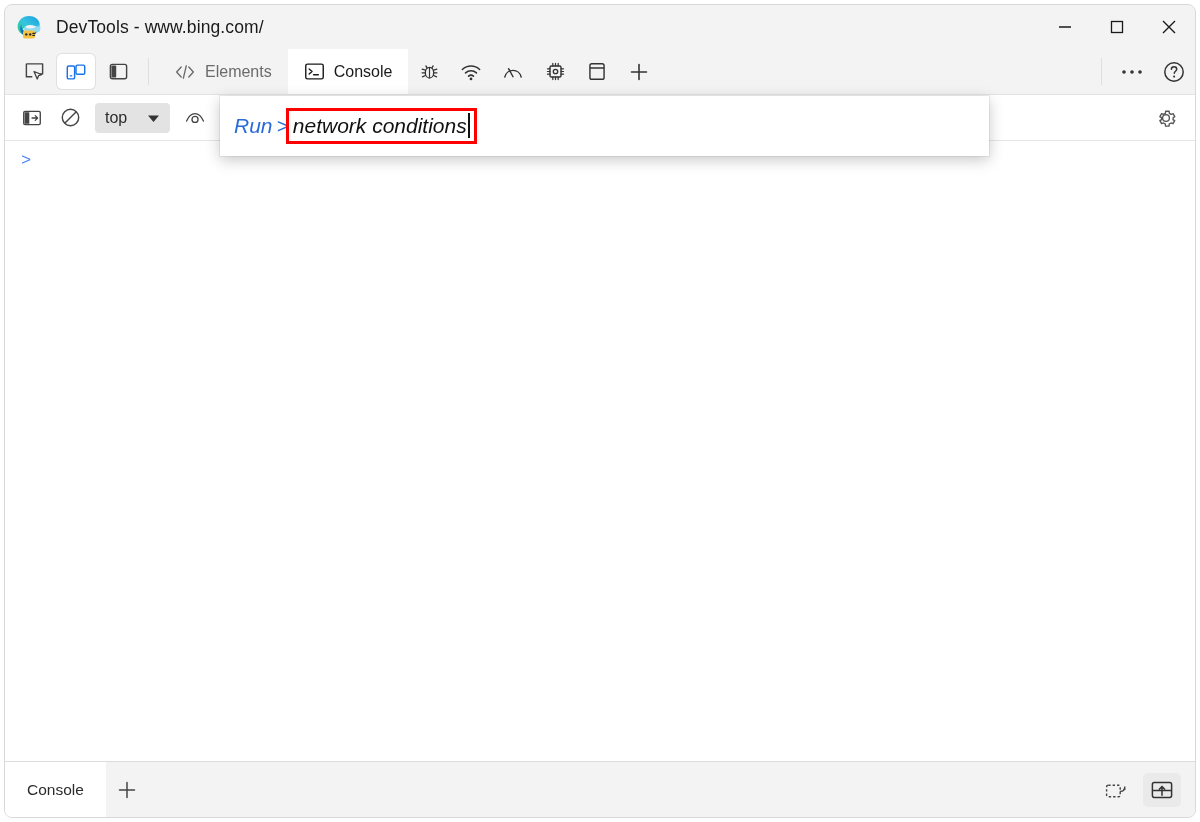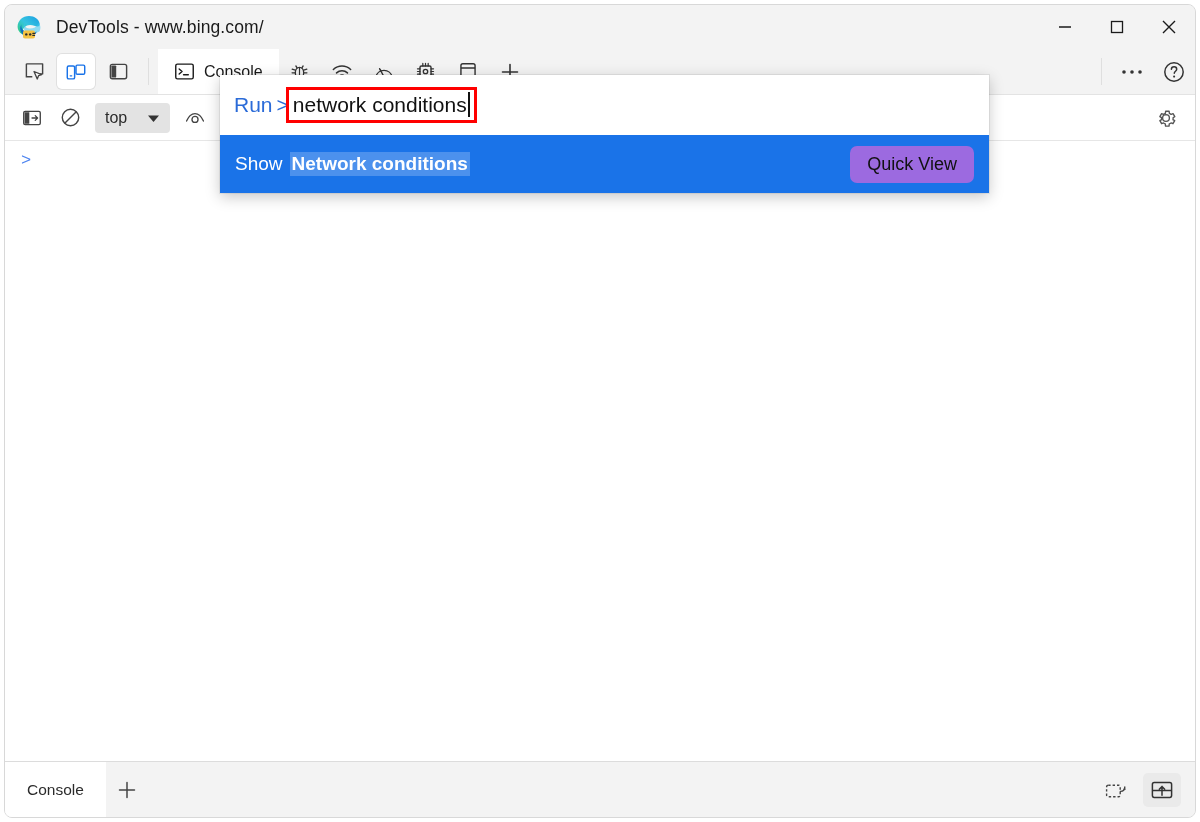--- a/index.html
+++ b/index.html
@@ -107,25 +107,26 @@
     cursor: default; border-radius: 4px;
   }
   .dright { margin-left: auto; display: flex; align-items: center; padding-right: 14px; gap: 6px; }
   .dbox {
     width: 38px; height: 34px; display: flex; align-items: center; justify-content: center;
     background: #eaeaea; border-radius: 5px; cursor: default;
   }
 
   
   .palette {
-    position: absolute; left: 215px; top: 70px;
+    position: absolute; left: 215px; top: 91px;
     width: 769px;
     background: #ffffff;
     box-shadow: 0 4px 14px rgba(0,0,0,.22), 0 0 0 1px rgba(0,0,0,.06);
     z-index: 50;
+    font-style: italic;
   }
   .palette-input-row {
     height: 60px; display: flex; align-items: center;
     padding: 0 14px;
   }
   .run-label { font-size: 21px; color: #2b6bd8; margin-right: 4px; }
   .run-caret { font-size: 21px; color: #2b6bd8; }
   .typed-wrap {
     position: relative; display: flex; align-items: center;
     margin-left: -3px;
@@ -229,20 +230,28 @@
     <div class="tsbtn">
       <svg width="21" height="21" viewBox="0 0 22 22">
         <rect x="2.5" y="3.5" width="17" height="15" rx="2" fill="none" stroke="#444" stroke-width="1.5"></rect>
         <rect x="3.6" y="4.6" width="5" height="12.8" rx="1" fill="#444"></rect>
       </svg>
     </div>
 
     <div class="tsdiv"></div>
 
 
+    <div class="tab">
+      <span class="ticon">
+        <svg width="22" height="20" viewBox="0 0 24 22">
+          <path d="M7.8 5.5L2.8 11l5 5.5M16.2 5.5L21.2 11l-5 5.5M13.4 4.2L10.2 17.8" fill="none" stroke="#6b6b6b" stroke-width="1.5" stroke-linecap="round" stroke-linejoin="round"></path>
+        </svg>
+      </span>
+      <span>Elements</span>
+    </div>
 
     <div class="tab active">
       <span class="ticon">
         <svg width="21" height="19" viewBox="0 0 22 20">
           <rect x="1.8" y="2.2" width="18.4" height="15.6" rx="1.8" fill="none" stroke="#1a1a1a" stroke-width="1.5"></rect>
           <path d="M5.4 7.4l3 2.6-3 2.6" fill="none" stroke="#1a1a1a" stroke-width="1.5" stroke-linecap="round" stroke-linejoin="round"></path>
           <path d="M10 13.4h5" stroke="#1a1a1a" stroke-width="1.5" stroke-linecap="round"></path>
         </svg>
       </span>
       <span>Console</span>
@@ -388,20 +397,15 @@
     <div class="palette-input-row">
       <span class="run-label">Run</span>
       <span class="run-caret">&gt;</span>
       <span class="typed-wrap">
         <span class="typed-box">
           <span class="typed-text" placeholder="Type a command">network conditions</span>
           <span class="caret-bar"></span>
         </span>
       </span>
     </div>
-    <div class="palette-row">
-      <span class="row-prefix">Show</span>
-      <span class="row-match">Network conditions</span>
-      <span class="quickview">Quick View</span>
-    </div>
   </div>
 
 </div>
 
 </body></html>

